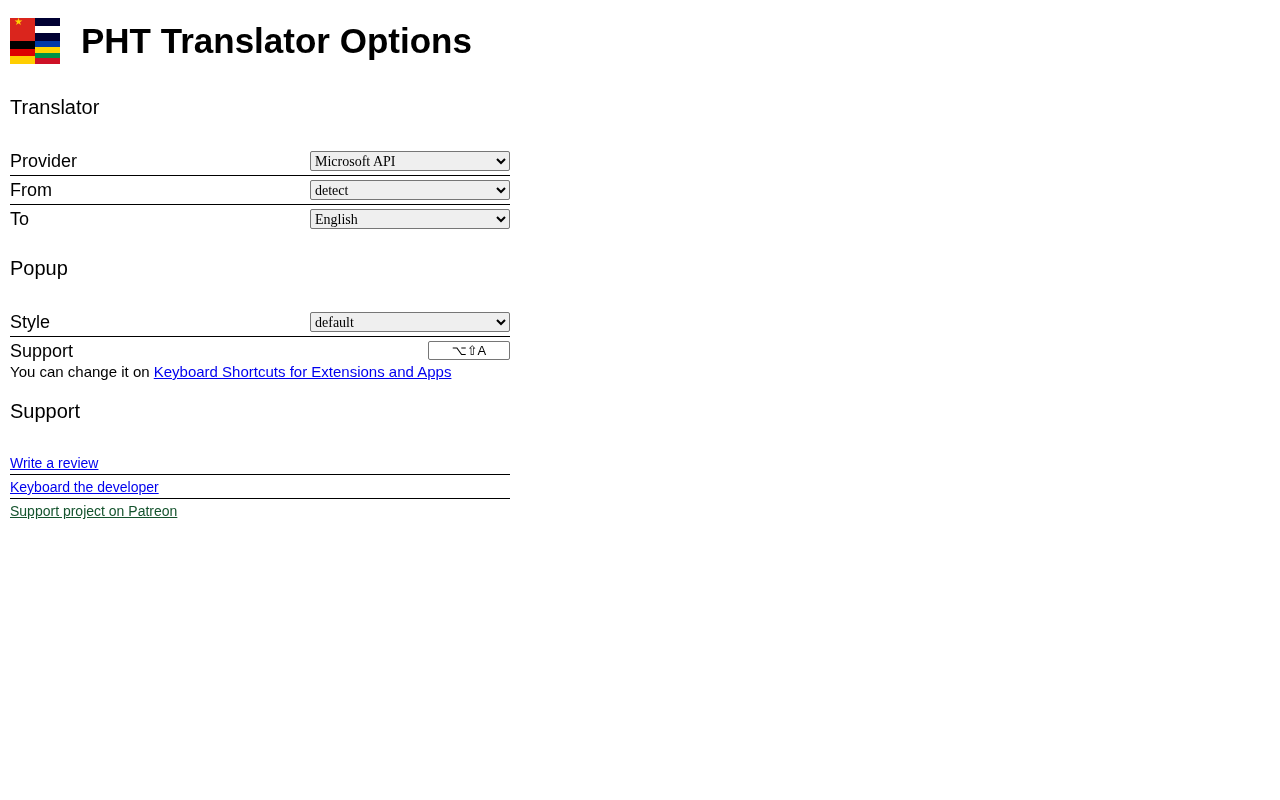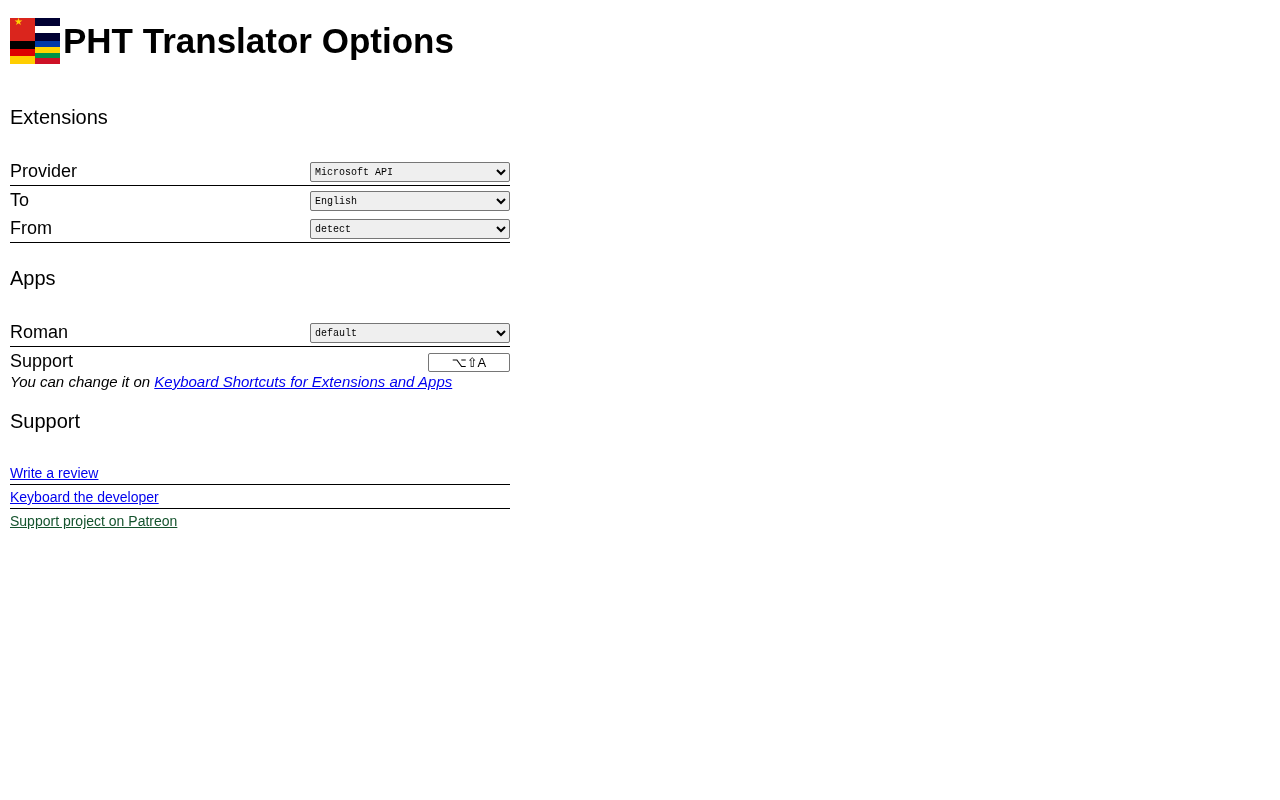--- a/index.html
+++ b/index.html
@@ -8,23 +8,23 @@
     padding: 10px;
     width: 1280px;
     height: 800px;
     font-family: Arial, Helvetica, sans-serif;
     background: #fff;
     color: #000;
   }
   .header {
     display: flex;
     align-items: center;
-    gap: 3px;
+    gap: 21px;
     margin-top: 8px;
-    margin-bottom: 42px;
+    margin-bottom: 32px;
   }
   .logo {
     width: 50px;
     height: 46px;
     display: flex;
     flex-direction: column;
   }
   .logo-row { display: flex; flex: 1; }
   .flag {
     flex: 1;
@@ -52,48 +52,47 @@
     font-size: 20px;
     margin-top: 12px;
     margin-bottom: 28px;
   }
   .settings {
     width: 500px;
   }
   .row {
     display: flex;
     justify-content: space-between;
-    align-items: flex-end;
+    align-items: flex-start;
     padding: 4px 0 3px 0;
     font-size: 18px;
   }
   .row.border {
     border-bottom: 1px solid #000;
   }
   .row label { font-size: 18px; }
   select {
     width: 200px;
-    font-family: Liberation Mono, monospace;
-    font-size: 10px;
+    font-family: Liberation Serif, serif;
+    font-size: 14px;
     height: 20px;
     background: #efefef;
     border: 1px solid #767676;
     border-radius: 2px;
   }
   .shortcut-input {
     width: 82px;
     font-size: 13px;
     text-align: center;
     border: 1px solid #767676;
     border-radius: 2px;
     height: 19px;
     background: #fff;
   }
   .hint {
-    font-style: italic;
     font-size: 15px;
     margin-top: -2px;
     margin-bottom: 20px;
   }
   a { color: #0000ee; text-decoration: underline; }
   a.visited { color: #14532d; }
   .support-link {
     font-size: 14px;
     padding: 4px 0 3px 0;
     display: block;
@@ -124,45 +123,45 @@
         <div class="stripe" style="background:#009246"></div>
         <div class="stripe" style="background:#ce1126"></div>
       </div>
     </div>
   </div>
   <h1>PHT Translator Options</h1>
 </div>
 
 <div class="settings">
 
-  <div class="section-title">Extensions</div>
+  <div class="section-title">Translator</div>
 
   <div class="row border">
     <label>Provider</label>
     <select>
       <option>Microsoft API</option>
+    </select>
+  </div>
+  <div class="row border">
+    <label>From</label>
+    <select>
+      <option>detect</option>
     </select>
   </div>
   <div class="row">
     <label>To</label>
     <select>
       <option>English</option>
     </select>
   </div>
-  <div class="row border">
-    <label>From</label>
-    <select>
-      <option>detect</option>
-    </select>
-  </div>
 
-  <div class="section-title" style="margin-top:24px">Apps</div>
+  <div class="section-title" style="margin-top:24px">Popup</div>
 
   <div class="row border">
-    <label>Roman</label>
+    <label>Style</label>
     <select>
       <option>default</option>
     </select>
   </div>
   <div class="row">
     <label>Support</label>
     <input class="shortcut-input" type="text" readonly="" value="⌥⇧A" style="">
   </div>
   <div class="hint">
     <span>You can change it on </span><a href="#">Keyboard Shortcuts for Extensions and Apps</a>

